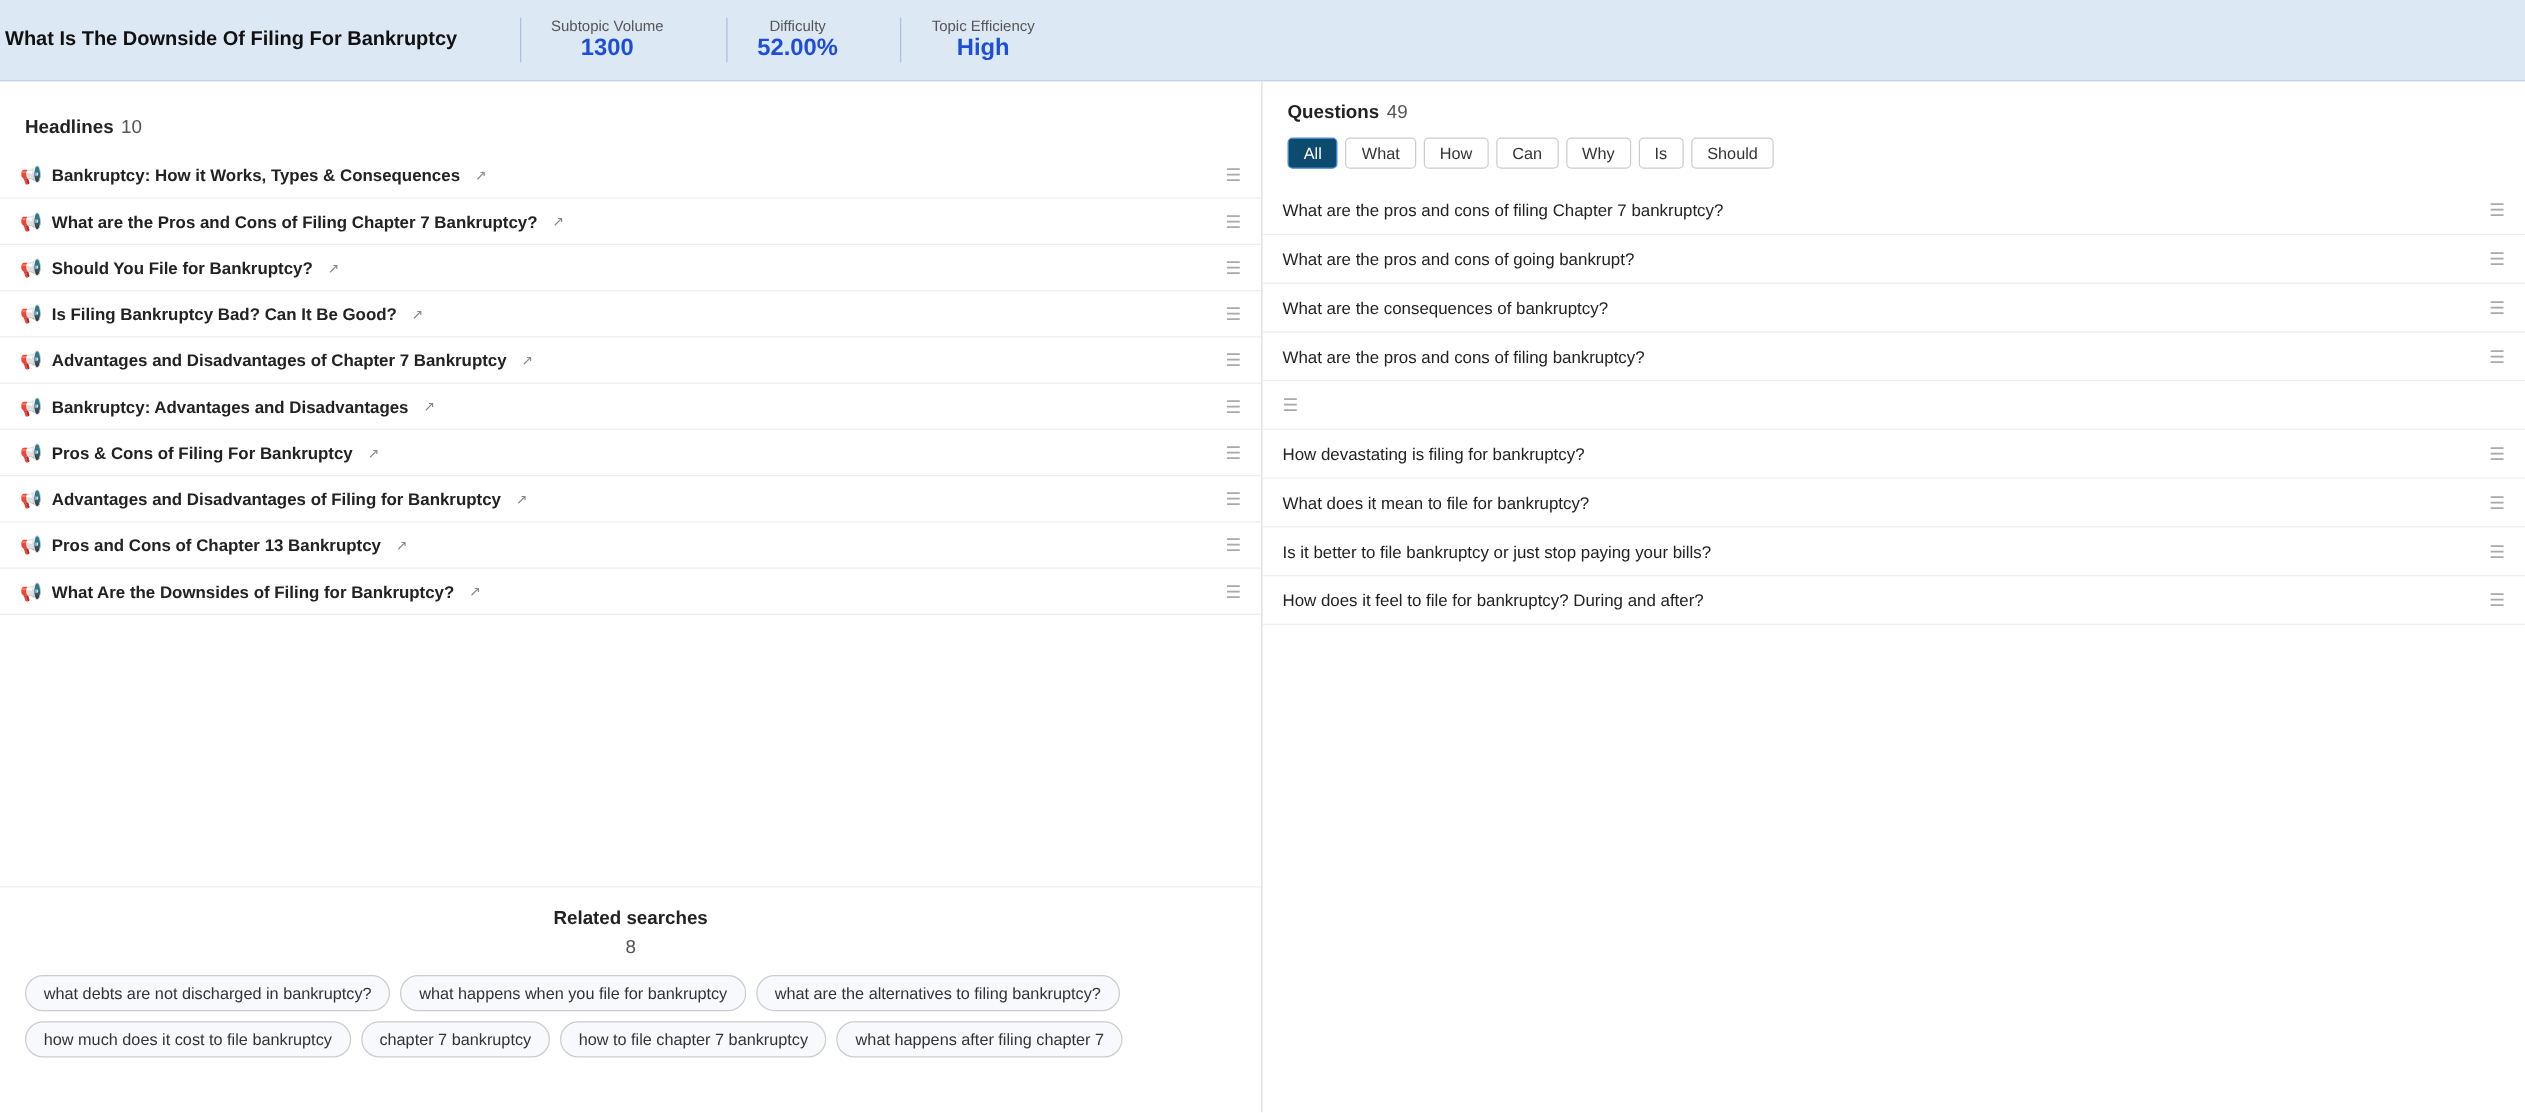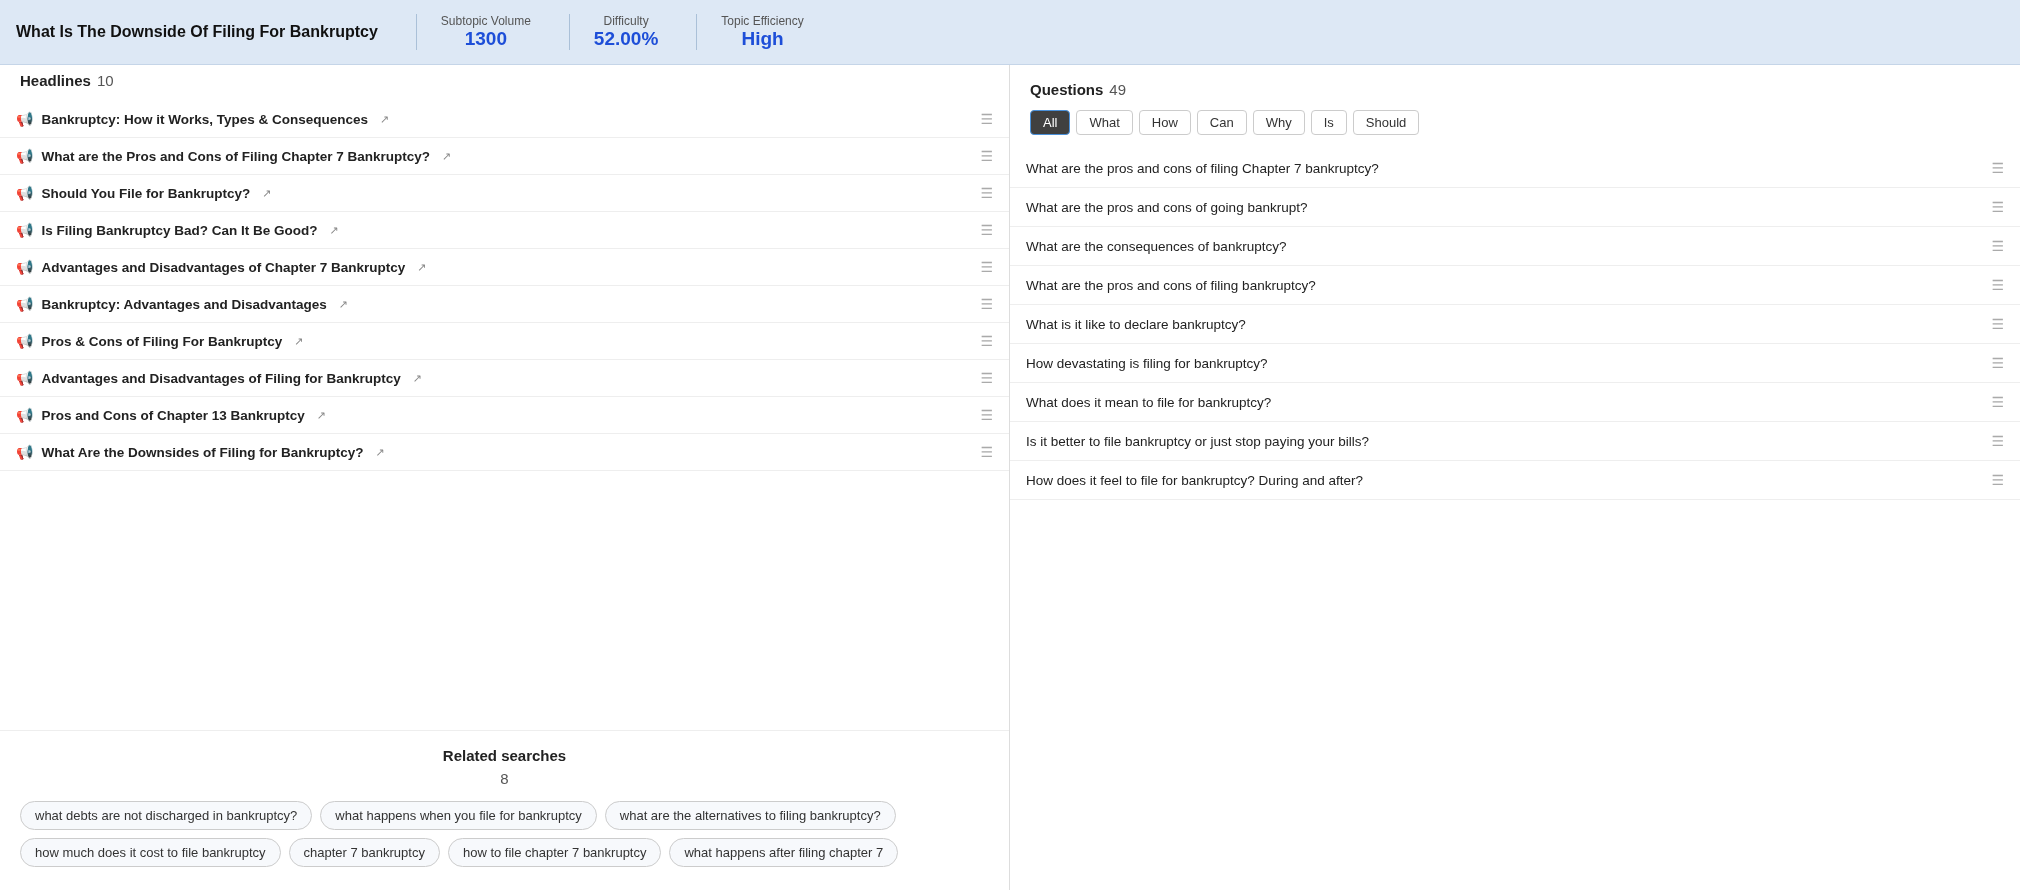--- a/index.html
+++ b/index.html
@@ -1,23 +1,23 @@
 <!DOCTYPE html>
 <html><head>
   <meta charset="utf-8">
   <style>
     * { box-sizing: border-box; margin: 0; padding: 0; }
     body { font-family: -apple-system, BlinkMacSystemFont, 'Segoe UI', Arial, sans-serif; font-size: 14px; background: #fff; color: #222; }
 
     .header {
       background: #dde8f5;
-      padding: 14px 16px;
-      display: flex;
-      align-items: center;
-      gap: 18px;
+      padding: 14px 4px;
+      display: flex;
+      align-items: center;
+      gap: 30px;
       border-bottom: 1px solid #c5d5e8;
     }
     .header-title {
       font-weight: 700;
       font-size: 16px;
       color: #111;
     }
     .header-stat {
       display: flex;
       flex-direction: column;
@@ -38,21 +38,21 @@
 
     .main {
       display: flex;
       height: calc(100vh - 65px);
     }
 
     .left-panel {
       width: 50%;
       border-right: 1px solid #ddd;
       overflow-y: auto;
-      padding: 7px 0;
+      padding: 28px 0;
     }
 
     .right-panel {
       width: 50%;
       overflow-y: auto;
       padding: 16px 0;
     }
 
     .section-title {
       font-weight: 700;
@@ -113,21 +113,21 @@
     .filter-tab {
       padding: 4px 12px;
       border-radius: 4px;
       border: 1px solid #ccc;
       font-size: 13px;
       cursor: pointer;
       background: #fff;
       color: #333;
     }
     .filter-tab.active {
-      background: #404040;
+      background: #0c4a6e;
       border-color: #4a90d9;
       color: #fff;
     }
 
     .question-item {
       display: flex;
       align-items: center;
       justify-content: space-between;
       padding: 11px 16px;
       border-bottom: 1px solid #eee;
@@ -340,21 +340,20 @@
   </div>
         <div class="question-item">
     <span class="question-text">What are the consequences of bankruptcy?</span>
     <span class="list-icon">☰</span>
   </div>
         <div class="question-item">
     <span class="question-text">What are the pros and cons of filing bankruptcy?</span>
     <span class="list-icon">☰</span>
   </div>
         <div class="question-item">
-    <span class="question-text">What is it like to declare bankruptcy?</span>
     <span class="list-icon">☰</span>
   </div>
         <div class="question-item">
     <span class="question-text">How devastating is filing for bankruptcy?</span>
     <span class="list-icon">☰</span>
   </div>
         <div class="question-item">
     <span class="question-text">What does it mean to file for bankruptcy?</span>
     <span class="list-icon">☰</span>
   </div>

